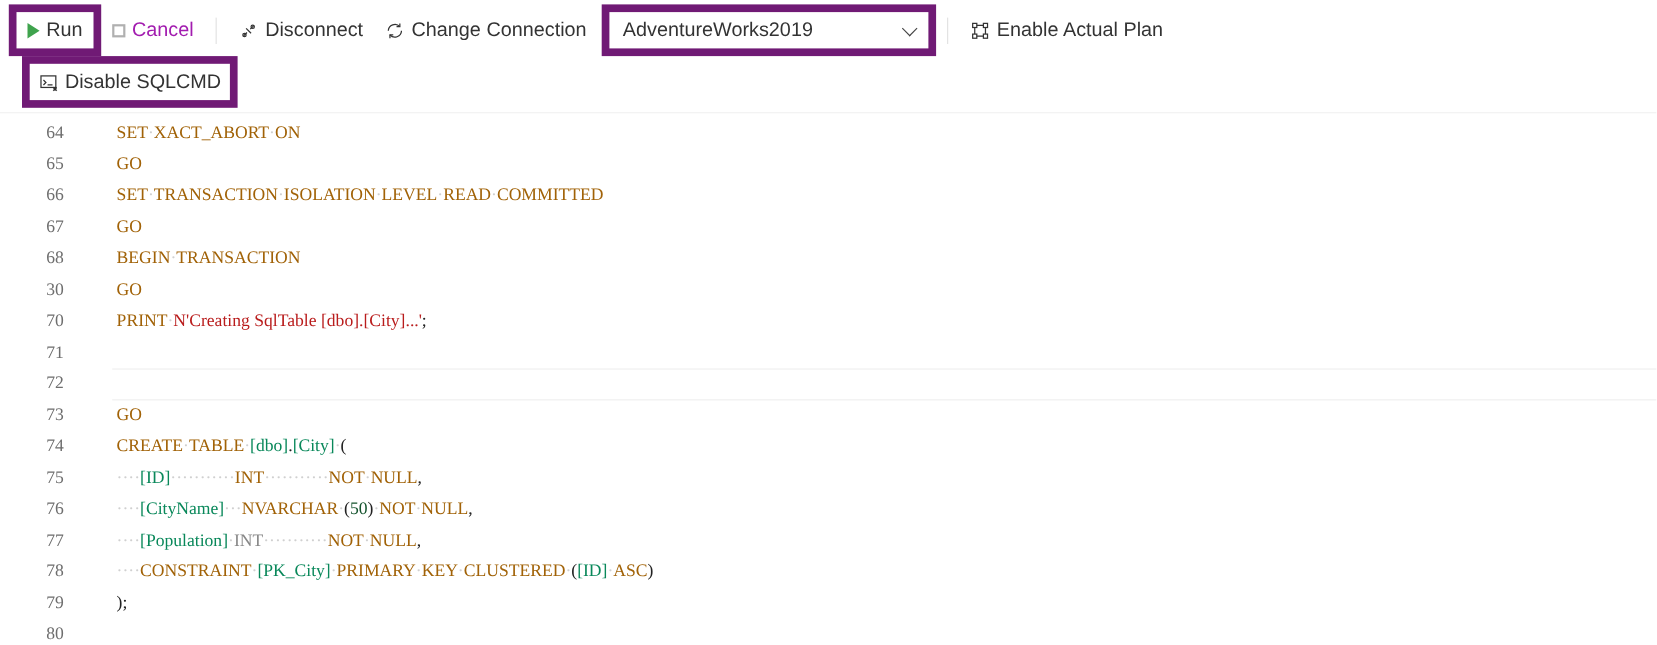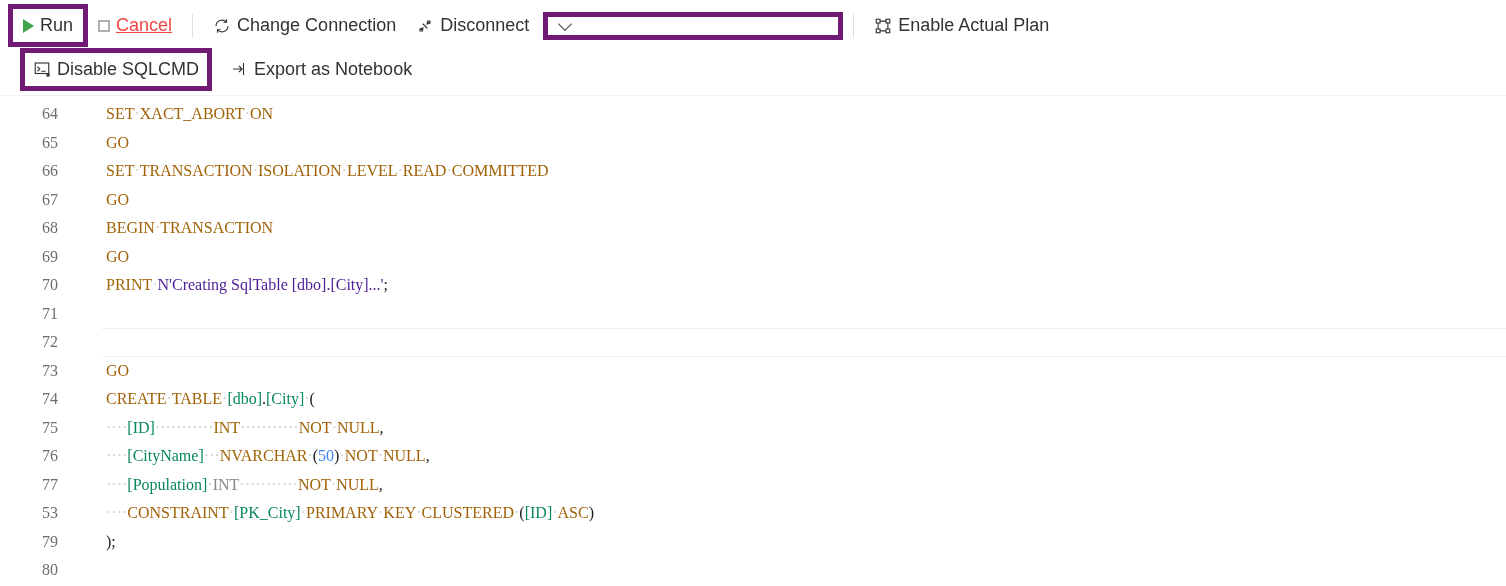--- a/index.html
+++ b/index.html
@@ -30,26 +30,25 @@
       padding: 6px 10px;
       gap: 6px;
       background: transparent;
       border: none;
       cursor: pointer;
       font-size: 18px;
       color: #333333;
       font-family: inherit;
     }
     .btn.disabled {
-      color: #ef4444;
+      color: #a21caf;
       cursor: default;
-      text-decoration: underline;
     }
     .highlight-box {
-      border: 5px solid #701a75;
+      border: 7px solid #701a75;
       display: inline-flex;
       align-items: center;
       padding: 0;
     }
     .play-icon {
       width: 0; height: 0;
       border-left: 11px solid #3fa34d;
       border-top: 7px solid transparent;
       border-bottom: 7px solid transparent;
       display: inline-block;
@@ -98,24 +97,24 @@
     }
     .gutter div { padding-right: 22px; }
     .code {
       flex: 1;
       white-space: pre;
       position: relative;
       padding-left: 26px;
     }
     .code-line { height: 28.5px; position: relative; }
     .kw { color: #a16207; }
-    .str { color: #4c1d95; }
+    .str { color: #b91c1c; }
     .ident { color: #09885a; }
     .op, .punct { color: #222; }
-    .num { color: #3b82f6; }
+    .num { color: #14532d; }
     .gray-int { color: #888; }
     .current-line {
       position: absolute;
       left: -4px; right: 0;
       top: 0; height: 28.5px;
       border-top: 1px solid #eeeeee;
       border-bottom: 1px solid #eeeeee;
       pointer-events: none;
     }
     .ws-dot { color: #d0d0d0; }
@@ -142,37 +141,38 @@
 
     <button class="btn disabled">
       <span class="stop-icon"></span>
       <span>Cancel</span>
     </button>
 
     <span class="divider"></span>
 
     <button class="btn">
       <svg class="icon-svg" viewBox="0 0 24 24" fill="none" stroke="#333" stroke-width="1.5">
-        <path d="M4 12a8 8 0 0 1 14-5 M20 12a8 8 0 0 1-14 5"></path>
-        <path d="M18 3v4h-4 M6 21v-4h4"></path>
-      </svg>
-      <span>Change Connection</span>
-    </button>
-
-    <button class="btn">
-      <svg class="icon-svg" viewBox="0 0 24 24" fill="none" stroke="#333" stroke-width="1.5">
         <path d="M10 14 L6 18 M14 10 L18 6 M9 9 L15 15"></path>
         <circle cx="7" cy="17" r="2"></circle>
           <circle cx="17" cy="7" r="2"></circle>
       </svg>
       <span>Disconnect</span>
     </button>
 
+    <button class="btn">
+      <svg class="icon-svg" viewBox="0 0 24 24" fill="none" stroke="#333" stroke-width="1.5">
+        <path d="M4 12a8 8 0 0 1 14-5 M20 12a8 8 0 0 1-14 5"></path>
+        <path d="M18 3v4h-4 M6 21v-4h4"></path>
+      </svg>
+      <span>Change Connection</span>
+    </button>
+
     <span class="highlight-box" style="margin-left:4px;">
       <div class="db-select">
+        <span>AdventureWorks2019</span>
         <span class="chev-down"></span>
       </div>
     </span>
 
     <span class="divider"></span>
 
 
     <button class="btn">
       <svg class="icon-svg" viewBox="0 0 24 24" fill="none" stroke="#333" stroke-width="1.5">
         <rect x="3" y="3" width="5" height="5"></rect>
@@ -190,44 +190,37 @@
       <button class="btn" style="padding:6px 8px;">
         <svg class="icon-svg" viewBox="0 0 24 24" fill="none" stroke="#333" stroke-width="1.5">
           <rect x="3" y="4" width="18" height="14"></rect>
           <path d="M6 9l3 3-3 3 M11 15h6"></path>
           <path d="M18 18l4 4 M22 18l-4 4" stroke-width="2"></path>
         </svg>
         <span>Disable SQLCMD</span>
       </button>
     </span>
 
-    <button class="btn" style="margin-left:8px;">
-      <svg class="icon-svg" viewBox="0 0 24 24" fill="none" stroke="#333" stroke-width="1.5">
-        <path d="M4 12h12 M12 8l4 4-4 4"></path>
-        <path d="M18 4v16"></path>
-      </svg>
-      <span>Export as Notebook</span>
-    </button>
   </div>
 </div>
 
 <div class="editor">
   <div class="gutter" id="gutter">
       <div>64</div>
       <div>65</div>
       <div>66</div>
       <div>67</div>
       <div>68</div>
-      <div>69</div>
+      <div>30</div>
       <div>70</div>
       <div>71</div>
       <div>72</div>
       <div>73</div>
       <div>74</div>
       <div>75</div>
       <div>76</div>
       <div>77</div>
-      <div>53</div>
+      <div>78</div>
       <div>79</div>
       <div>80</div>
     </div>
   <div class="code" id="code"><div class="code-line"><span class="kw">SET</span><span class="ws-dot">·</span><span class="kw">XACT_ABORT</span><span class="ws-dot">·</span><span class="kw">ON</span></div><div class="code-line"><span class="kw">GO</span></div><div class="code-line"><span class="kw">SET</span><span class="ws-dot">·</span><span class="kw">TRANSACTION</span><span class="ws-dot">·</span><span class="kw">ISOLATION</span><span class="ws-dot">·</span><span class="kw">LEVEL</span><span class="ws-dot">·</span><span class="kw">READ</span><span class="ws-dot">·</span><span class="kw">COMMITTED</span></div><div class="code-line"><span class="kw">GO</span></div><div class="code-line"><span class="kw">BEGIN</span><span class="ws-dot">·</span><span class="kw">TRANSACTION</span></div><div class="code-line"><span class="kw">GO</span></div><div class="code-line"><span class="kw">PRINT</span><span class="ws-dot">·</span><span class="str">N'Creating SqlTable [dbo].[City]...'</span><span class="punct">;</span></div><div class="code-line"></div><div class="code-line"><div class="current-line"></div></div><div class="code-line"><span class="kw">GO</span></div><div class="code-line"><span class="kw">CREATE</span><span class="ws-dot">·</span><span class="kw">TABLE</span><span class="ws-dot">·</span><span class="ident">[dbo]</span><span class="punct">.</span><span class="ident">[City]</span><span class="ws-dot">·</span><span class="punct">(</span></div><div class="code-line"><span class="ws-dot">····</span><span class="ident">[ID]</span><span class="ws-dot">···········</span><span class="kw">INT</span><span class="ws-dot">···········</span><span class="kw">NOT</span><span class="ws-dot">·</span><span class="kw">NULL</span><span class="punct">,</span></div><div class="code-line"><span class="ws-dot">····</span><span class="ident">[CityName]</span><span class="ws-dot">···</span><span class="kw">NVARCHAR</span><span class="ws-dot">·</span><span class="punct">(</span><span class="num">50</span><span class="punct">)</span><span class="ws-dot">·</span><span class="kw">NOT</span><span class="ws-dot">·</span><span class="kw">NULL</span><span class="punct">,</span></div><div class="code-line"><span class="ws-dot">····</span><span class="ident">[Population]</span><span class="ws-dot">·</span><span class="gray-int">INT</span><span class="ws-dot">···········</span><span class="kw">NOT</span><span class="ws-dot">·</span><span class="kw">NULL</span><span class="punct">,</span></div><div class="code-line"><span class="ws-dot">····</span><span class="kw">CONSTRAINT</span><span class="ws-dot">·</span><span class="ident">[PK_City]</span><span class="ws-dot">·</span><span class="kw">PRIMARY</span><span class="ws-dot">·</span><span class="kw">KEY</span><span class="ws-dot">·</span><span class="kw">CLUSTERED</span><span class="ws-dot">·</span><span class="punct">(</span><span class="ident">[ID]</span><span class="ws-dot">·</span><span class="kw">ASC</span><span class="punct">)</span></div><div class="code-line"><span class="punct">);</span></div><div class="code-line"></div></div>
 </div>
 
 </body></html>

